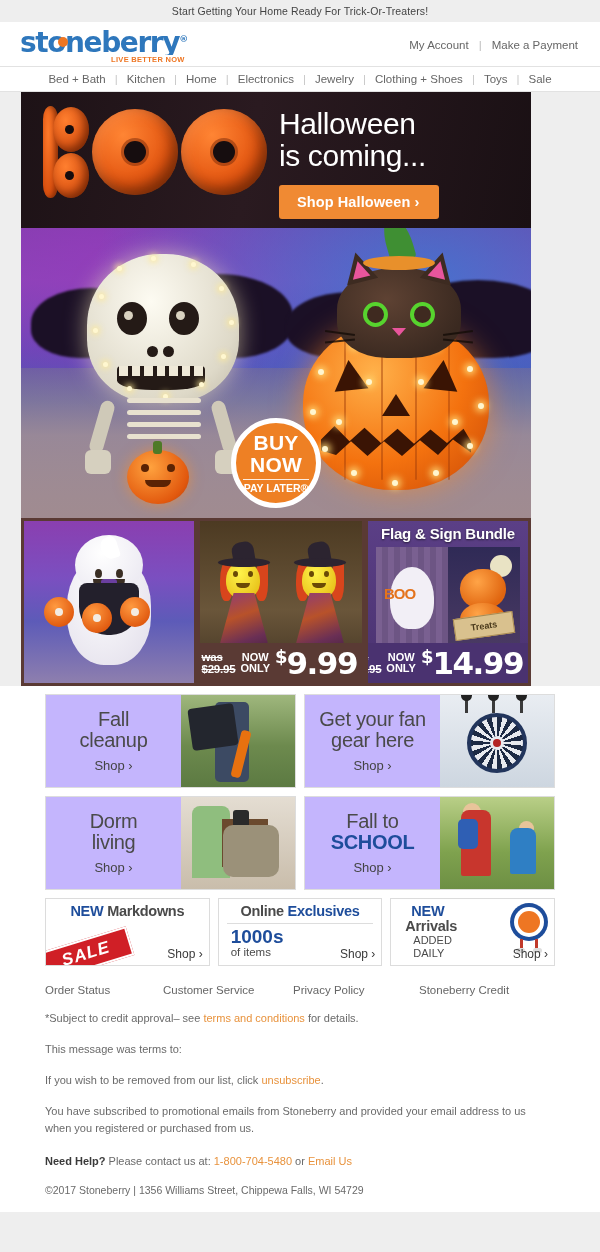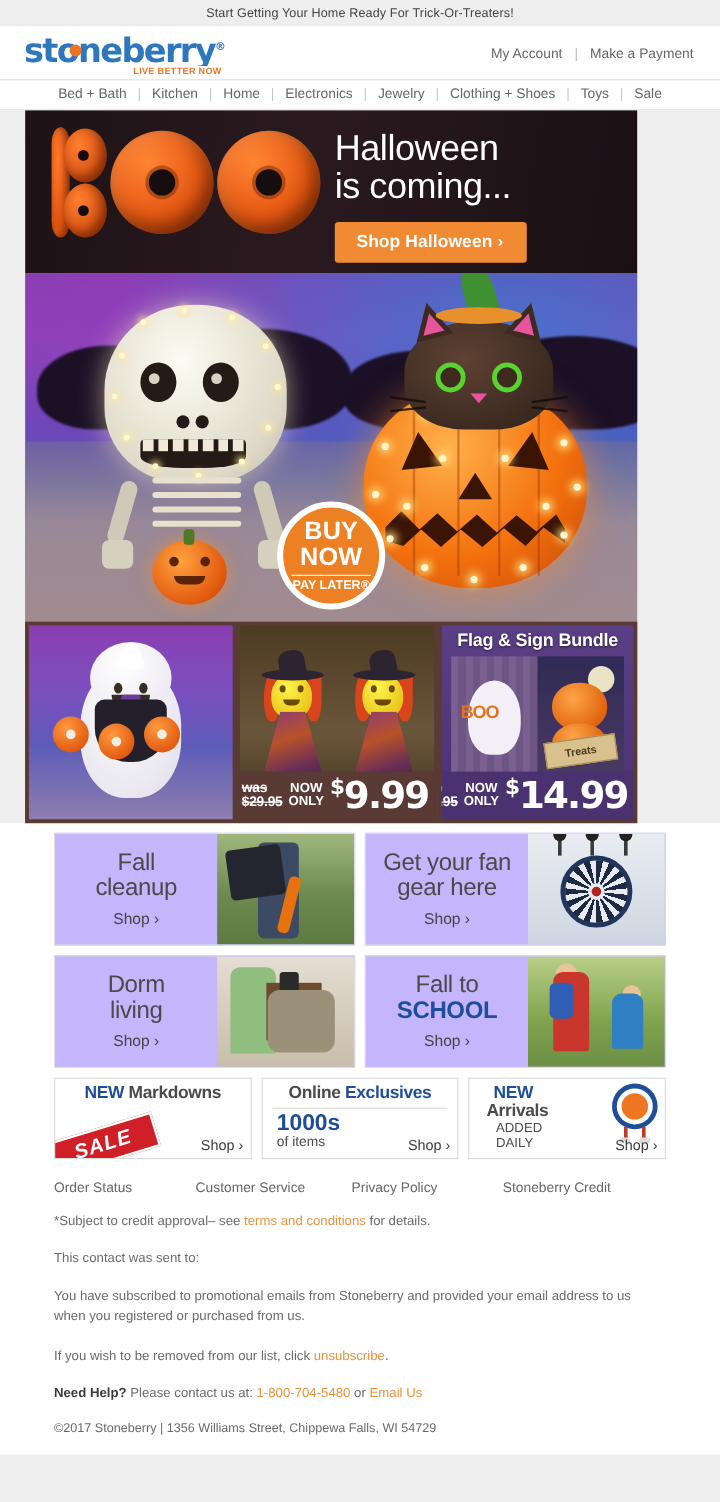--- a/index.html
+++ b/index.html
@@ -847,28 +847,28 @@
       <a href="#">Order Status</a>
       <a href="#">Customer Service</a>
       <a href="#">Privacy Policy</a>
       <a href="#">Stoneberry Credit</a>
     </div>
 
     <div class="legal">
       <span>*Subject to credit approval– see </span><a href="#" class="lnk">terms and conditions</a><span> for details.</span>
     </div>
 
-    <div class="legal">This contact was sent to:</div>
-
-    <div class="legal b2">You have subscribed to promotional emails from Stoneberry and provided your email address to us when you registered or purchased from us.</div>
+    <div class="legal">This message was terms to:</div>
 
     <div class="legal">
       <span>If you wish to be removed from our list, click </span><a href="#" class="lnk">unsubscribe</a><span>.</span>
     </div>
 
+    <div class="legal b2">You have subscribed to promotional emails from Stoneberry and provided your email address to us when you registered or purchased from us.</div>
+
     <div class="legal">
       <strong>Need Help?</strong><span> Please contact us at: </span><a href="#" class="lnk">1-800-704-5480</a><span> or </span><a href="#" class="lnk">Email Us</a>
     </div>
 
     <div class="copyright">©2017 Stoneberry | 1356 Williams Street, Chippewa Falls, WI 54729</div>
   </div>
 
 </div>
 
 </body></html>

